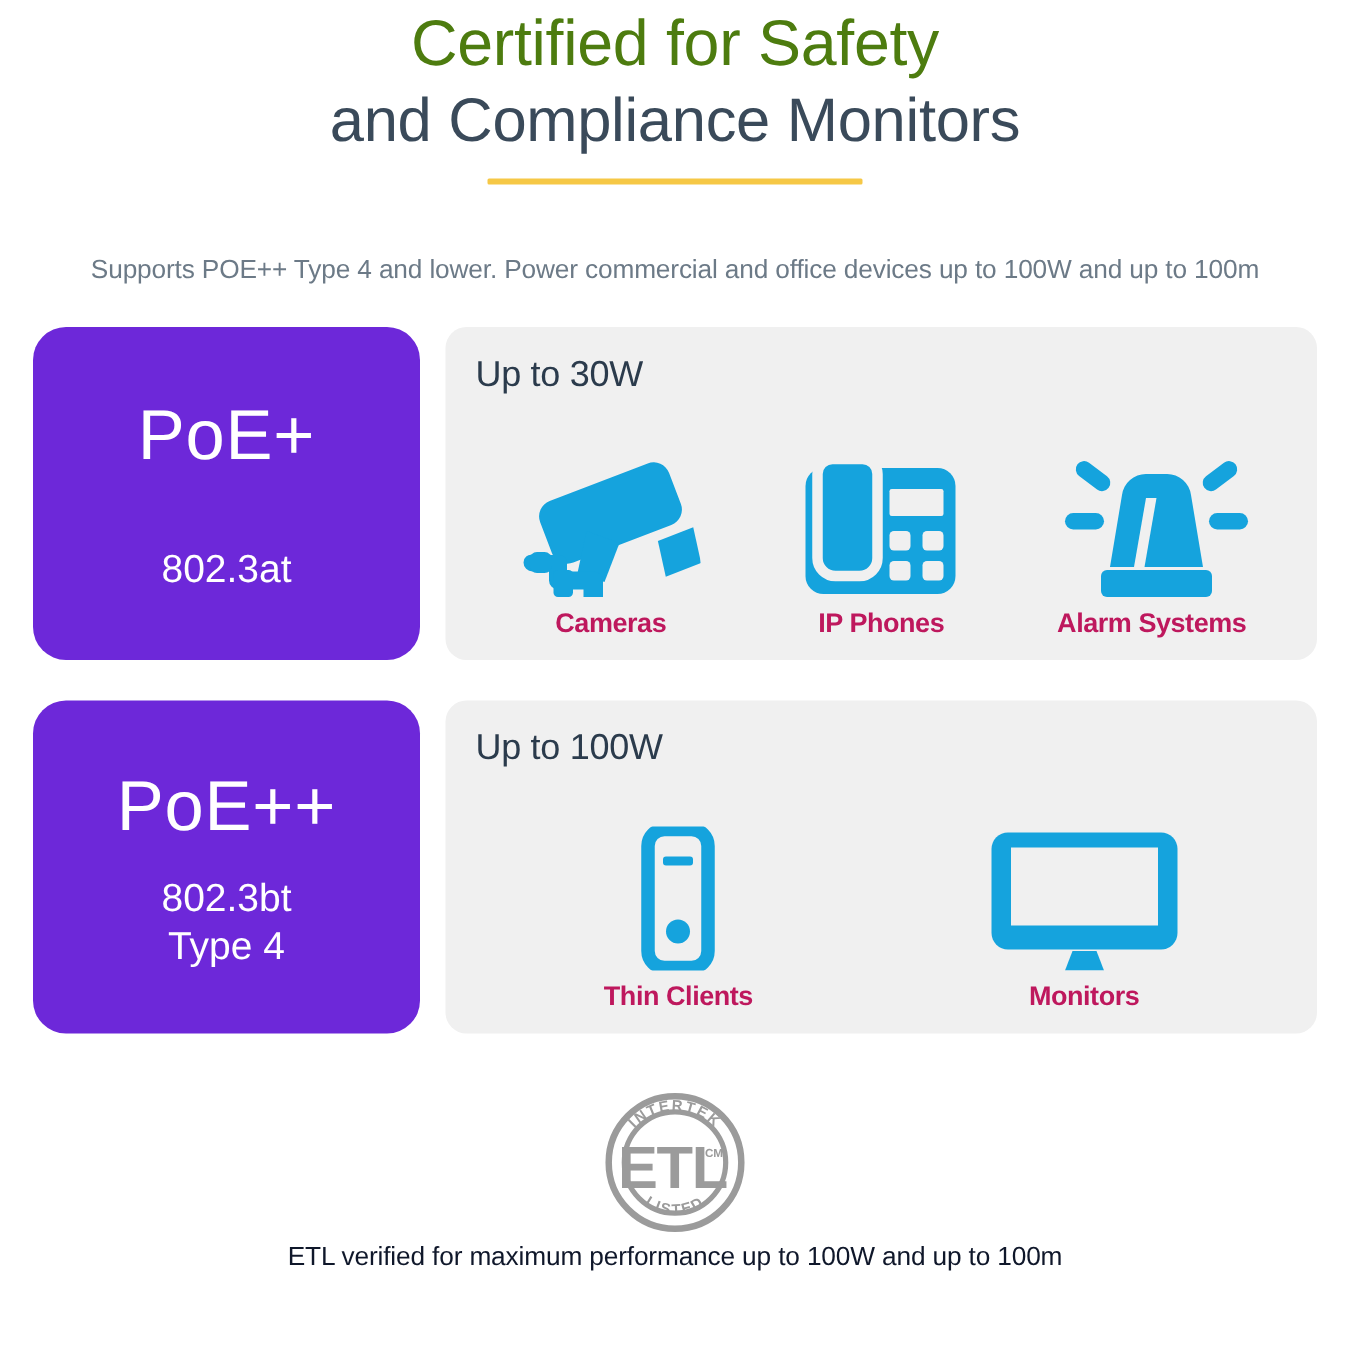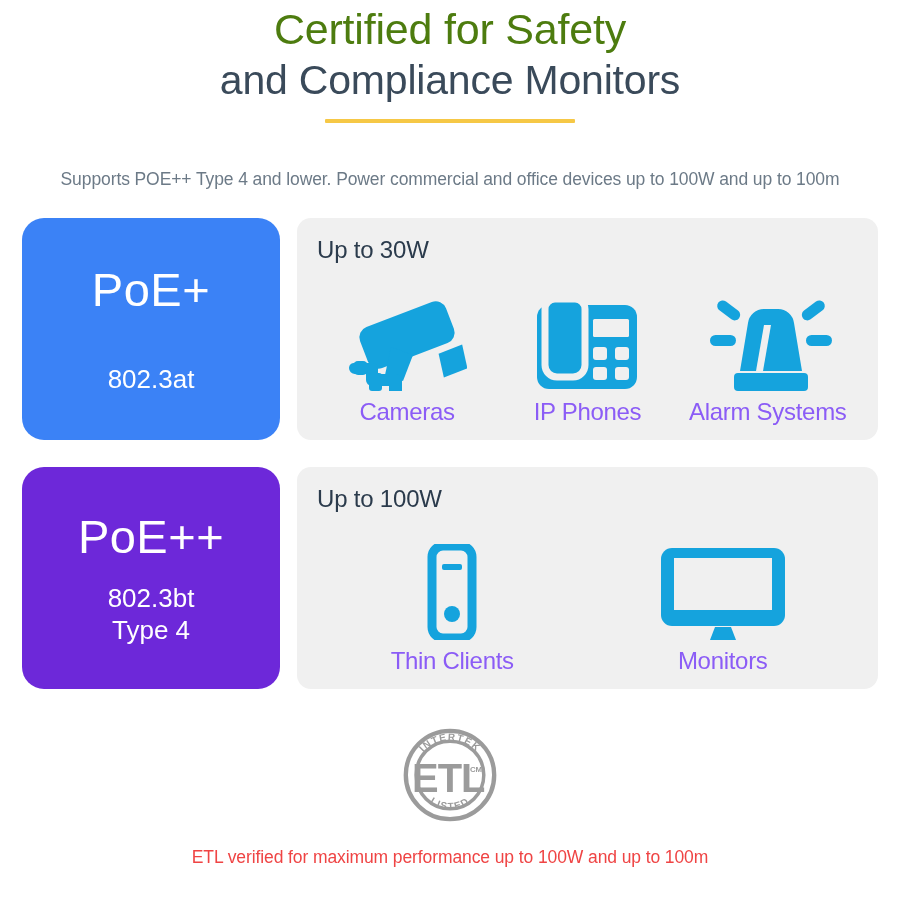--- a/index.html
+++ b/index.html
@@ -69,21 +69,21 @@
     width: 258px;
     min-width: 258px;
     height: 222px;
     border-radius: 22px;
     display: flex;
     flex-direction: column;
     align-items: center;
     justify-content: center;
     color: #ffffff;
   }
-  .badge-card.blue  { background: #3b82f6; gap: 28px; }
+  .badge-card.blue  { background: #6d28d9; gap: 28px; }
   .badge-card.dark  { background: #6d28d9; }
 
   .badge-title {
     font-size: 47px;
     font-weight: 300;
     line-height: 54px;
     letter-spacing: 0.5px;
   }
   .badge-sub {
     font-size: 26px;
@@ -125,41 +125,41 @@
     width: 33%;
   }
   .device-icon {
     height: 104px;
     display: flex;
     align-items: flex-end;
     justify-content: center;
   }
   .device-label {
     margin-top: 7px;
-    font-size: 24px;
-    font-weight: 400;
-    color: #8b5cf6;
+    font-size: 18px;
+    font-weight: 700;
+    color: #be185d;
     letter-spacing: -0.3px;
     white-space: nowrap;
   }
 
   
   .footer {
     margin-top: 34px;
     text-align: center;
   }
   .etl-badge {
     display: block;
     margin: 0 auto;
   }
   .footer-note {
-    margin-top: 20px;
+    margin-top: 0;
     font-size: 17.5px;
     font-weight: 300;
-    color: #ef4444;
+    color: #0f172a;
     letter-spacing: -0.1px;
     white-space: nowrap;
   }
 </style>
 </head>
 <body>
 
 <div class="header">
   <div class="title-line-1">Certified for Safety</div>
   <div class="title-line-2">and Compliance Monitors</div>

